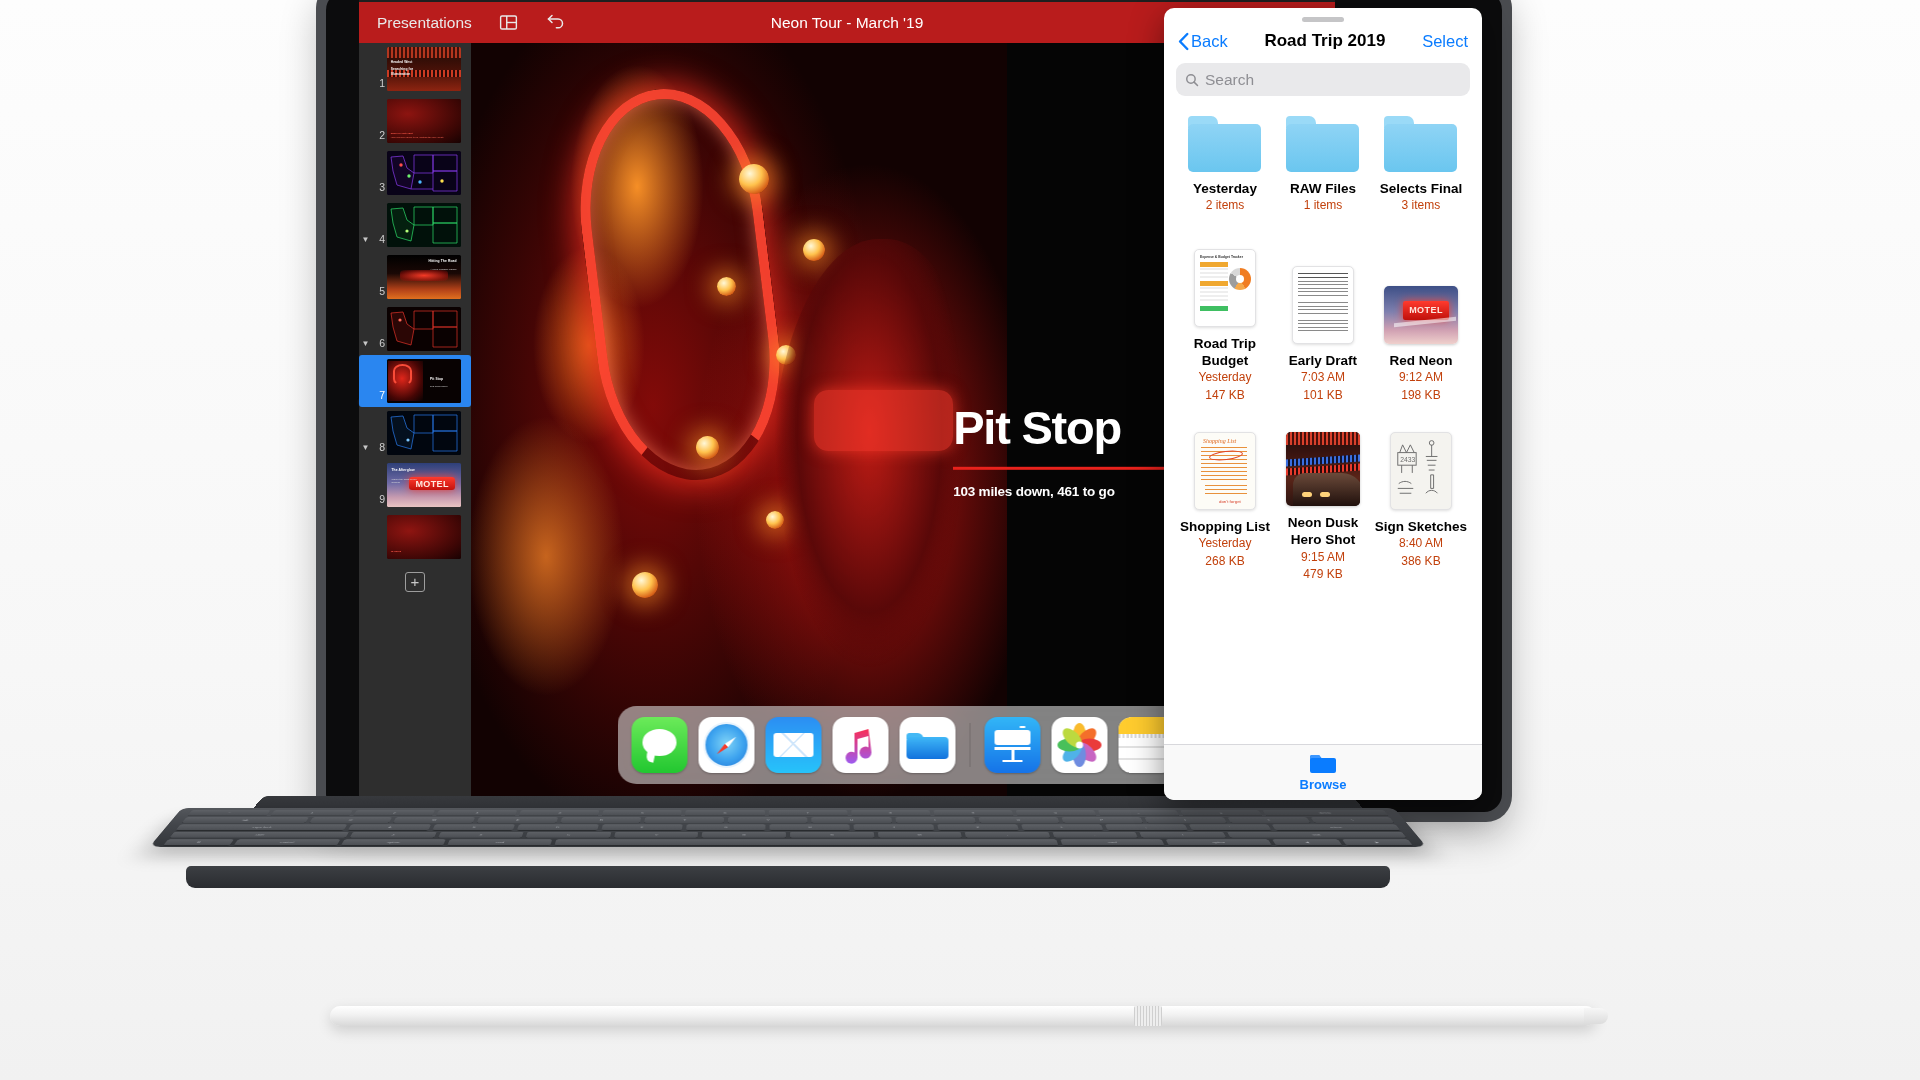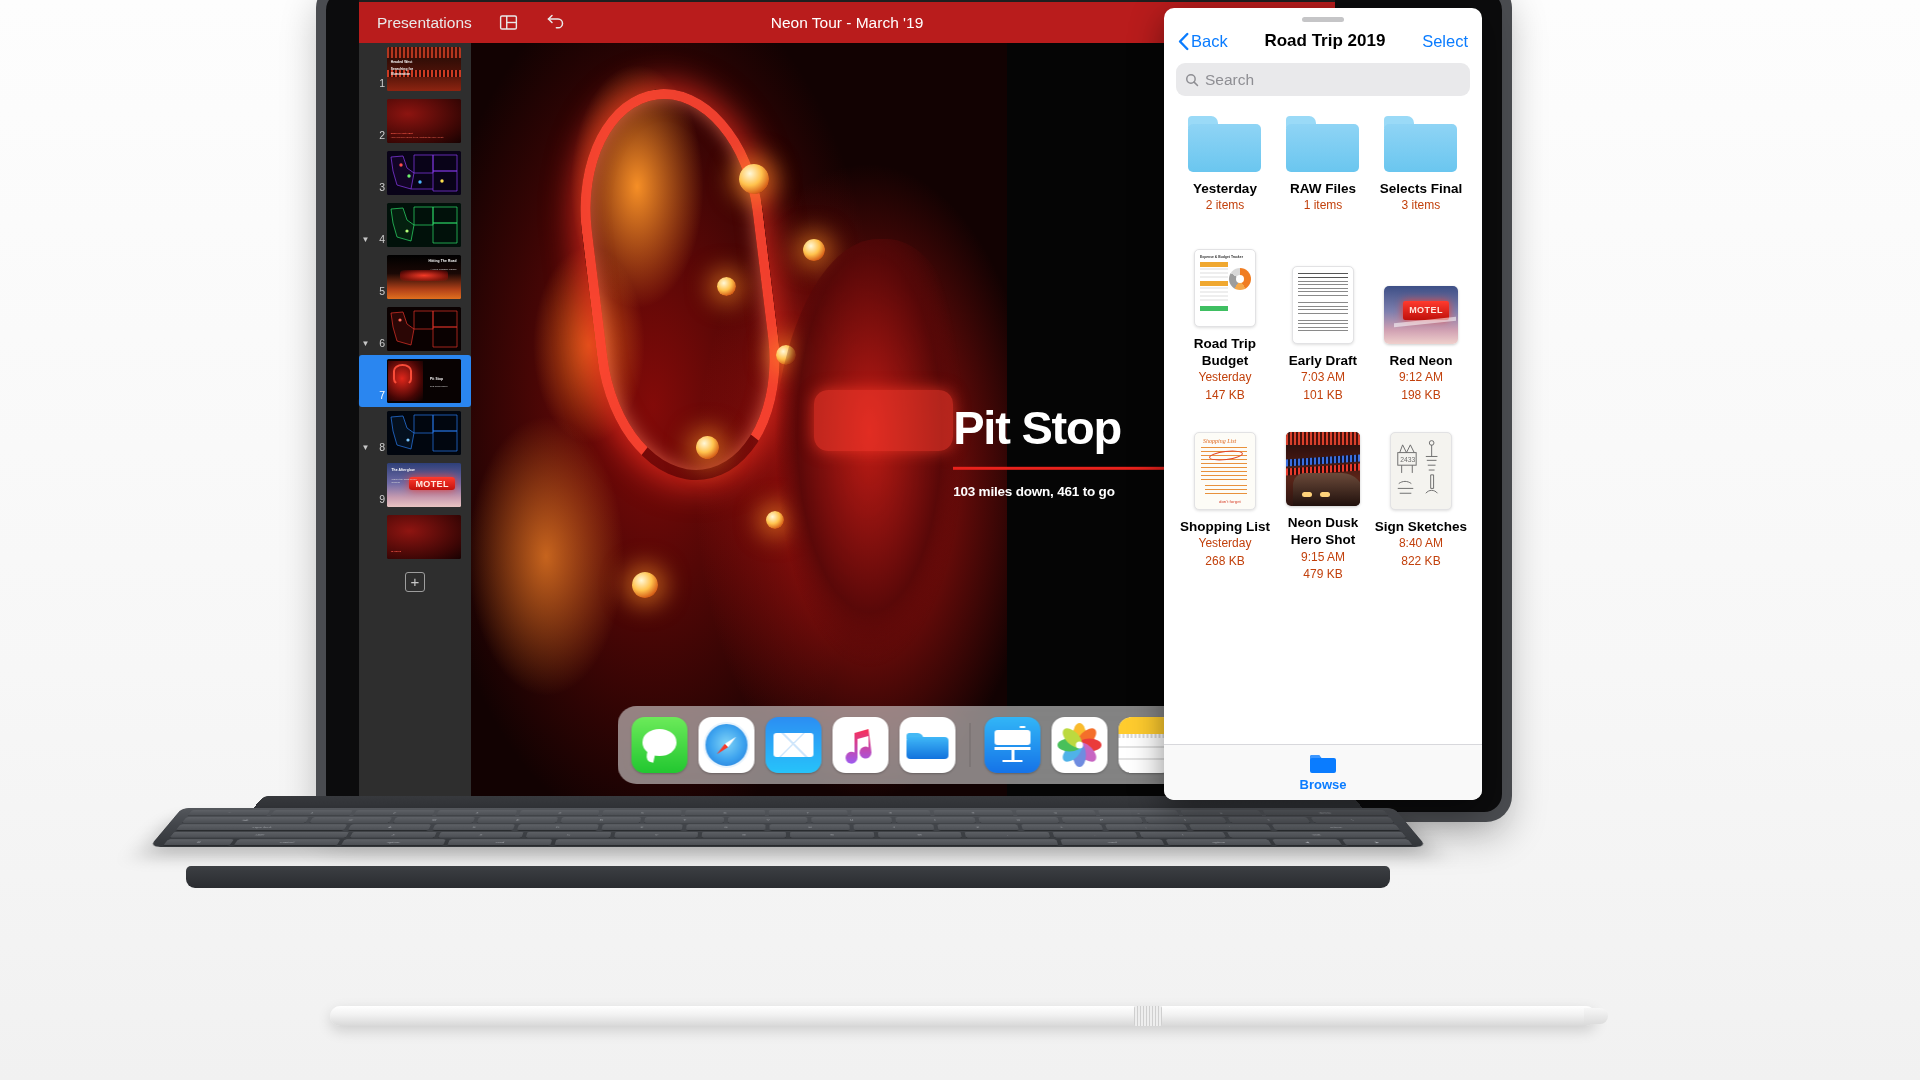--- a/index.html
+++ b/index.html
@@ -591,21 +591,21 @@
               <path d="M11 33v8M22 33v8"></path>
                 <text x="9.5" y="30" font-size="7" fill="#6d6d6d" stroke="none">2433</text>
               <path d="M42 12v12M36 24h12M37 28h10M38 33h8M39 38h6M41 43h3v14h-3z"></path>
               <circle cx="42" cy="10" r="2.4"></circle>
               <path d="M8 52c4-3 9-3 13 0M7 57h16M9 62h12"></path>
               <path d="M36 62c3-4 9-4 12 0"></path>
             </svg>
           </div>
           <div class="fname">Sign Sketches</div>
           <div class="fmeta">8:40 AM</div>
-          <div class="fmeta">822 KB</div>
+          <div class="fmeta">386 KB</div>
         </div>
       </div>
     </div>
 
     <div id="files-tabbar">
       <div id="tab-browse">
         <svg width="28" height="22" viewBox="0 0 28 22">
           <path d="M1 4a2 2 0 0 1 2-2h7l2.4 3H25a2 2 0 0 1 2 2v11a2 2 0 0 1-2 2H3a2 2 0 0 1-2-2Z" fill="#0a7cff"></path>
           <path d="M1 4a2 2 0 0 1 2-2h7l2.4 3H3a2 2 0 0 0-2 2Z" fill="#3d97ff"></path>
         </svg>

